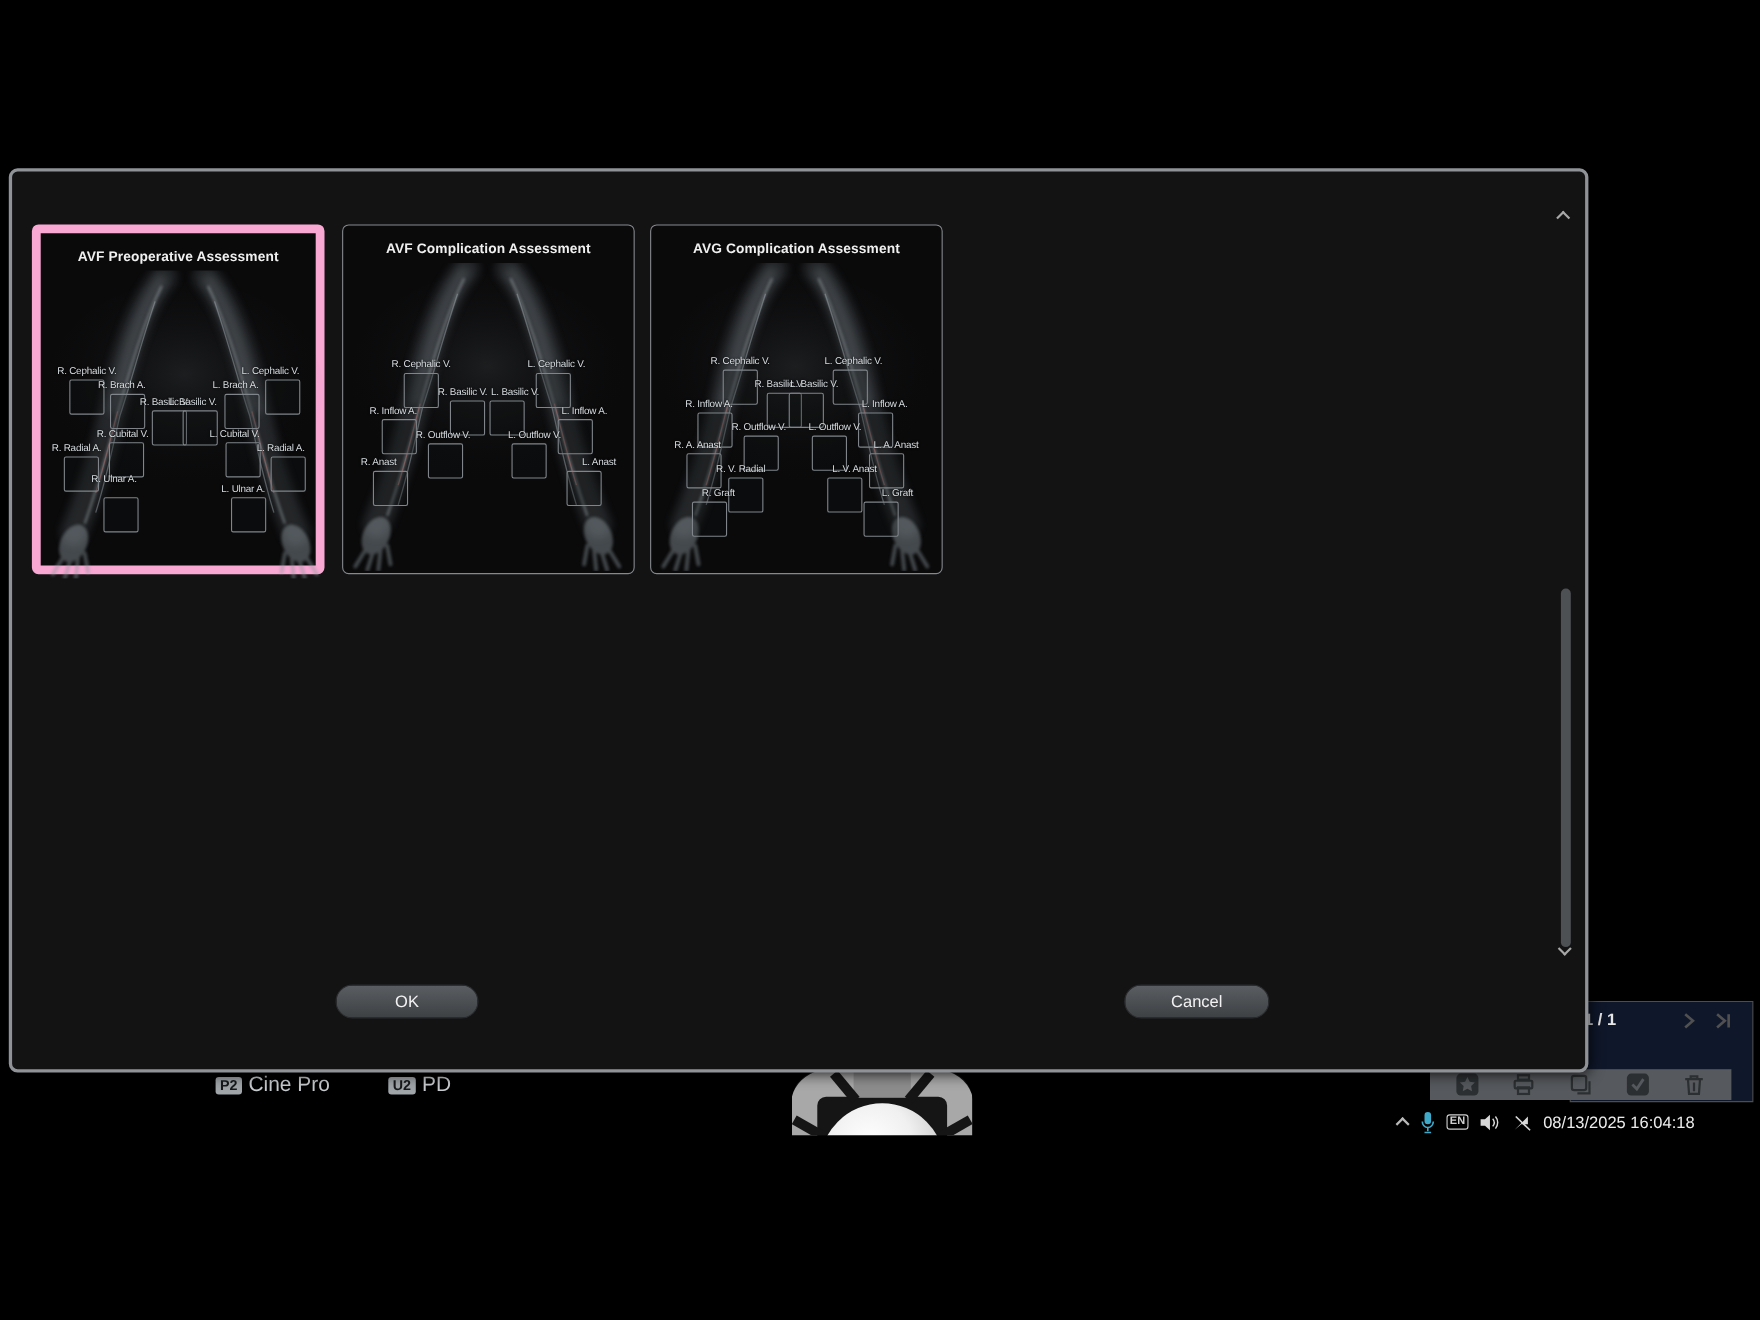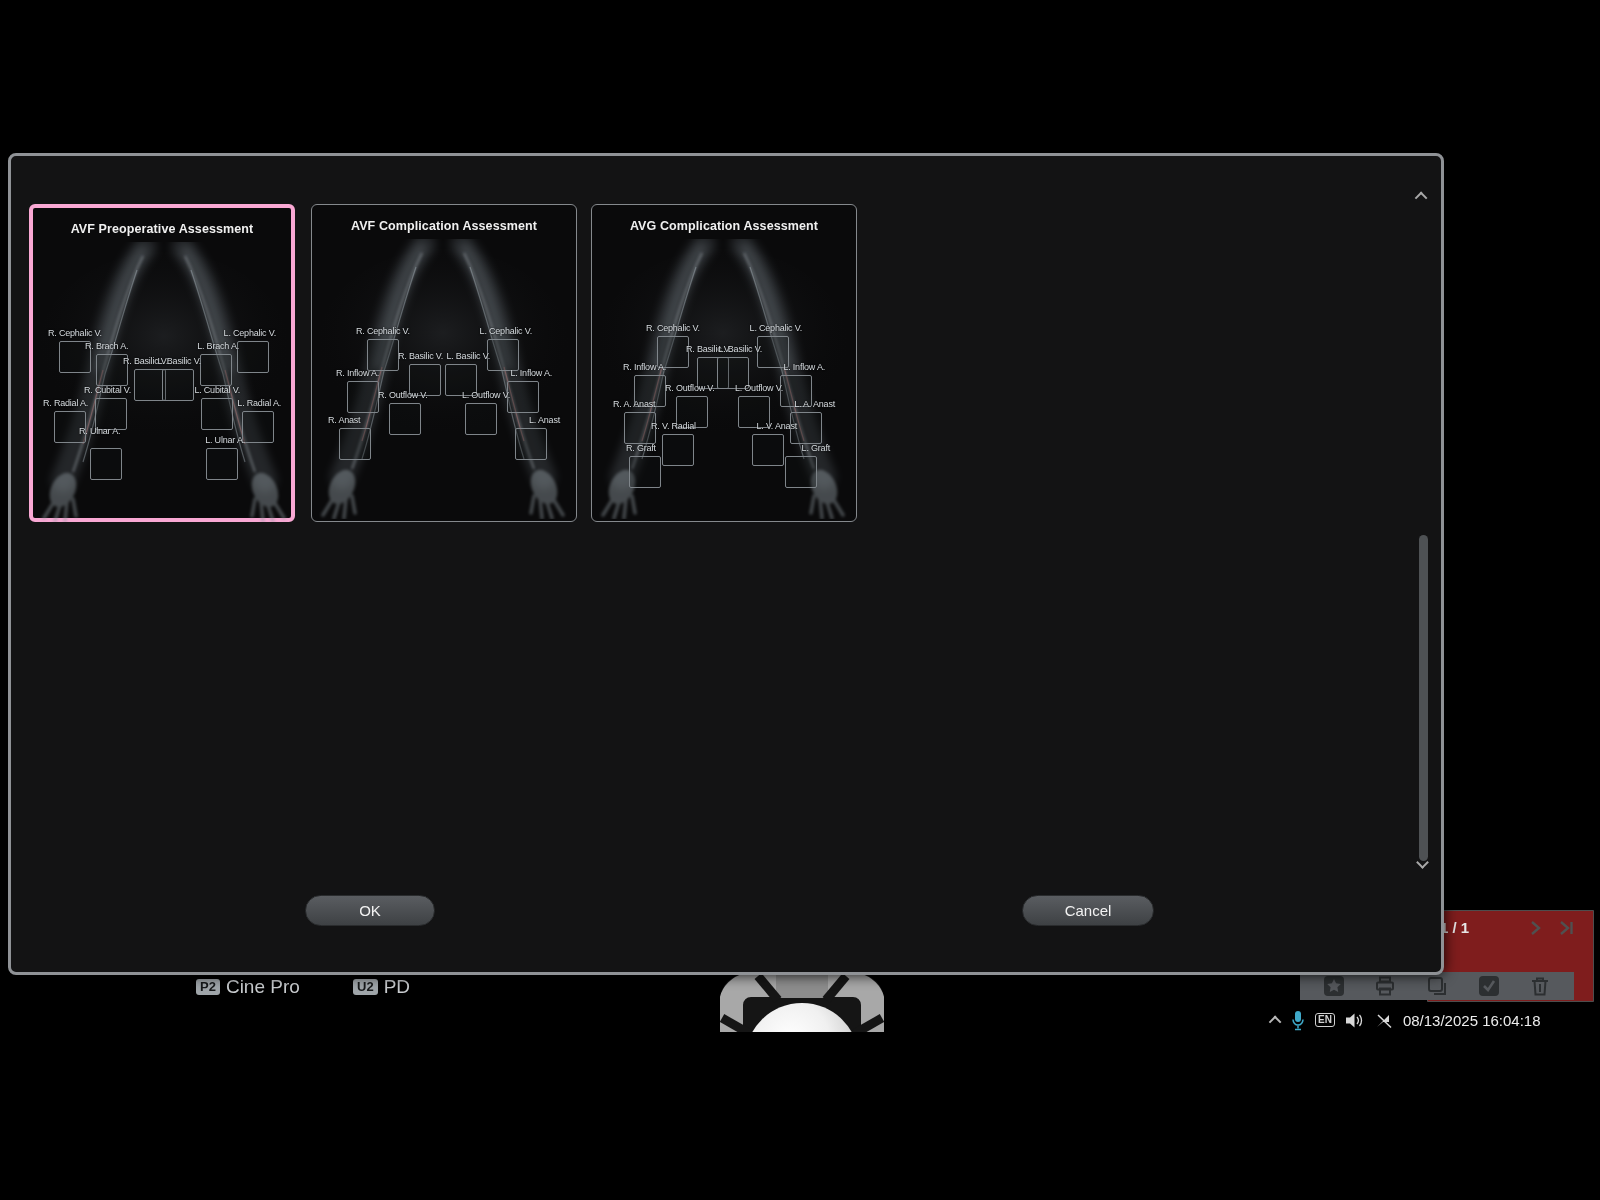--- a/index.html
+++ b/index.html
@@ -17,21 +17,21 @@
   }
   .softkey .klabel{color:#c9cccf;font-size:19px;}
   .toolbar{
     position:absolute;left:1300px;top:972px;width:274px;height:28px;
     background:#56595d;z-index:1;display:flex;align-items:center;
     justify-content:space-around;padding:0 8px;box-sizing:border-box;
   }
   .toolbar svg{display:block;}
   .pagepanel{
     position:absolute;left:1427px;top:910px;width:167px;height:92px;
-    background:#7f1d1d;border:1px solid #4d4d4d;border-radius:10px 0 0 0;
+    background:#0f172a;border:1px solid #4d4d4d;border-radius:10px 0 0 0;
     z-index:1;box-sizing:border-box;
   }
   .pagepanel .pages{
     position:absolute;left:12px;top:8px;color:#e6e6e6;font-size:15px;font-weight:bold;
   }
   .pagepanel .arrows{position:absolute;right:18px;top:9px;display:flex;gap:18px;align-items:center;}
   .tray{
     position:absolute;left:1272px;top:1008px;height:24px;z-index:2;
     display:flex;align-items:center;gap:10px;color:#dedede;
   }
@@ -69,21 +69,21 @@
     background:linear-gradient(#5a5d61,#3e4144);display:flex;align-items:center;justify-content:center;
     border:1px solid #2a2c2e;box-sizing:border-box;cursor:pointer;
   }
   #ok-btn{left:294px;top:739px;width:130px;}
   #cancel-btn{left:1011px;top:739px;width:132px;}
   
   .card{
     position:absolute;width:266px;height:318px;background:#0a0a0b;
     border:1px solid #85898d;border-radius:6px;box-sizing:border-box;cursor:pointer;
   }
-  .card.selected{border:4px solid #f9a8d4;}
+  .card.selected{border:8px solid #f9a8d4;}
   .card .ctitle{
     position:absolute;top:14px;left:0;width:100%;text-align:center;
     color:#f0f0f0;font-size:12.5px;font-weight:bold;letter-spacing:.1px;
   }
   .card svg.arms{position:absolute;left:0;top:34px;}
   .vbox{
     position:absolute;width:32px;height:32px;border:1px solid #7f858a;
     border-radius:2px;background:rgba(16,18,19,.25);box-sizing:border-box;
   }
   .vlabel{
@@ -336,21 +336,21 @@
         <div class="vlabel" style="left: 94px; top: 139px;">R. Basilic V.</div>
         <div class="vbox" style="left: 42px; top: 170px;"></div>
         <div class="vlabel" style="left: 31px; top: 157px;">R. Inflow A.</div>
         <div class="vbox" style="left: 84px; top: 191px;"></div>
         <div class="vlabel" style="left: 73px; top: 178px;">R. Outflow V.</div>
         <div class="vbox" style="left: 32px; top: 207px;"></div>
         <div class="vlabel" style="left: 21px; top: 194px;">R. A. Anast</div>
         <div class="vbox" style="left: 70px; top: 229px;"></div>
         <div class="vlabel" style="left: 59px; top: 216px;">R. V. Radial</div>
         <div class="vbox" style="left: 37px; top: 251px;"></div>
-        <div class="vlabel" style="left: 14px; top: 238px; padding-left: 20px;">R. Graft</div>
+        <div class="vlabel" style="left: 26px; top: 238px; padding-left: 20px;">R. Graft</div>
         <div class="vbox" style="left: 165px; top: 131px;"></div>
         <div class="vlabel r" style="right: 54px; top: 118px;">L. Cephalic V.</div>
         <div class="vbox" style="left: 125px; top: 152px;"></div>
         <div class="vlabel r" style="right: 94px; top: 139px;">L. Basilic V.</div>
         <div class="vbox" style="left: 188px; top: 170px;"></div>
         <div class="vlabel r" style="right: 31px; top: 157px;">L. Inflow A.</div>
         <div class="vbox" style="left: 146px; top: 191px;"></div>
         <div class="vlabel r" style="right: 73px; top: 178px;">L. Outflow V.</div>
         <div class="vbox" style="left: 198px; top: 207px;"></div>
         <div class="vlabel r" style="right: 21px; top: 194px;">L. A. Anast</div>

